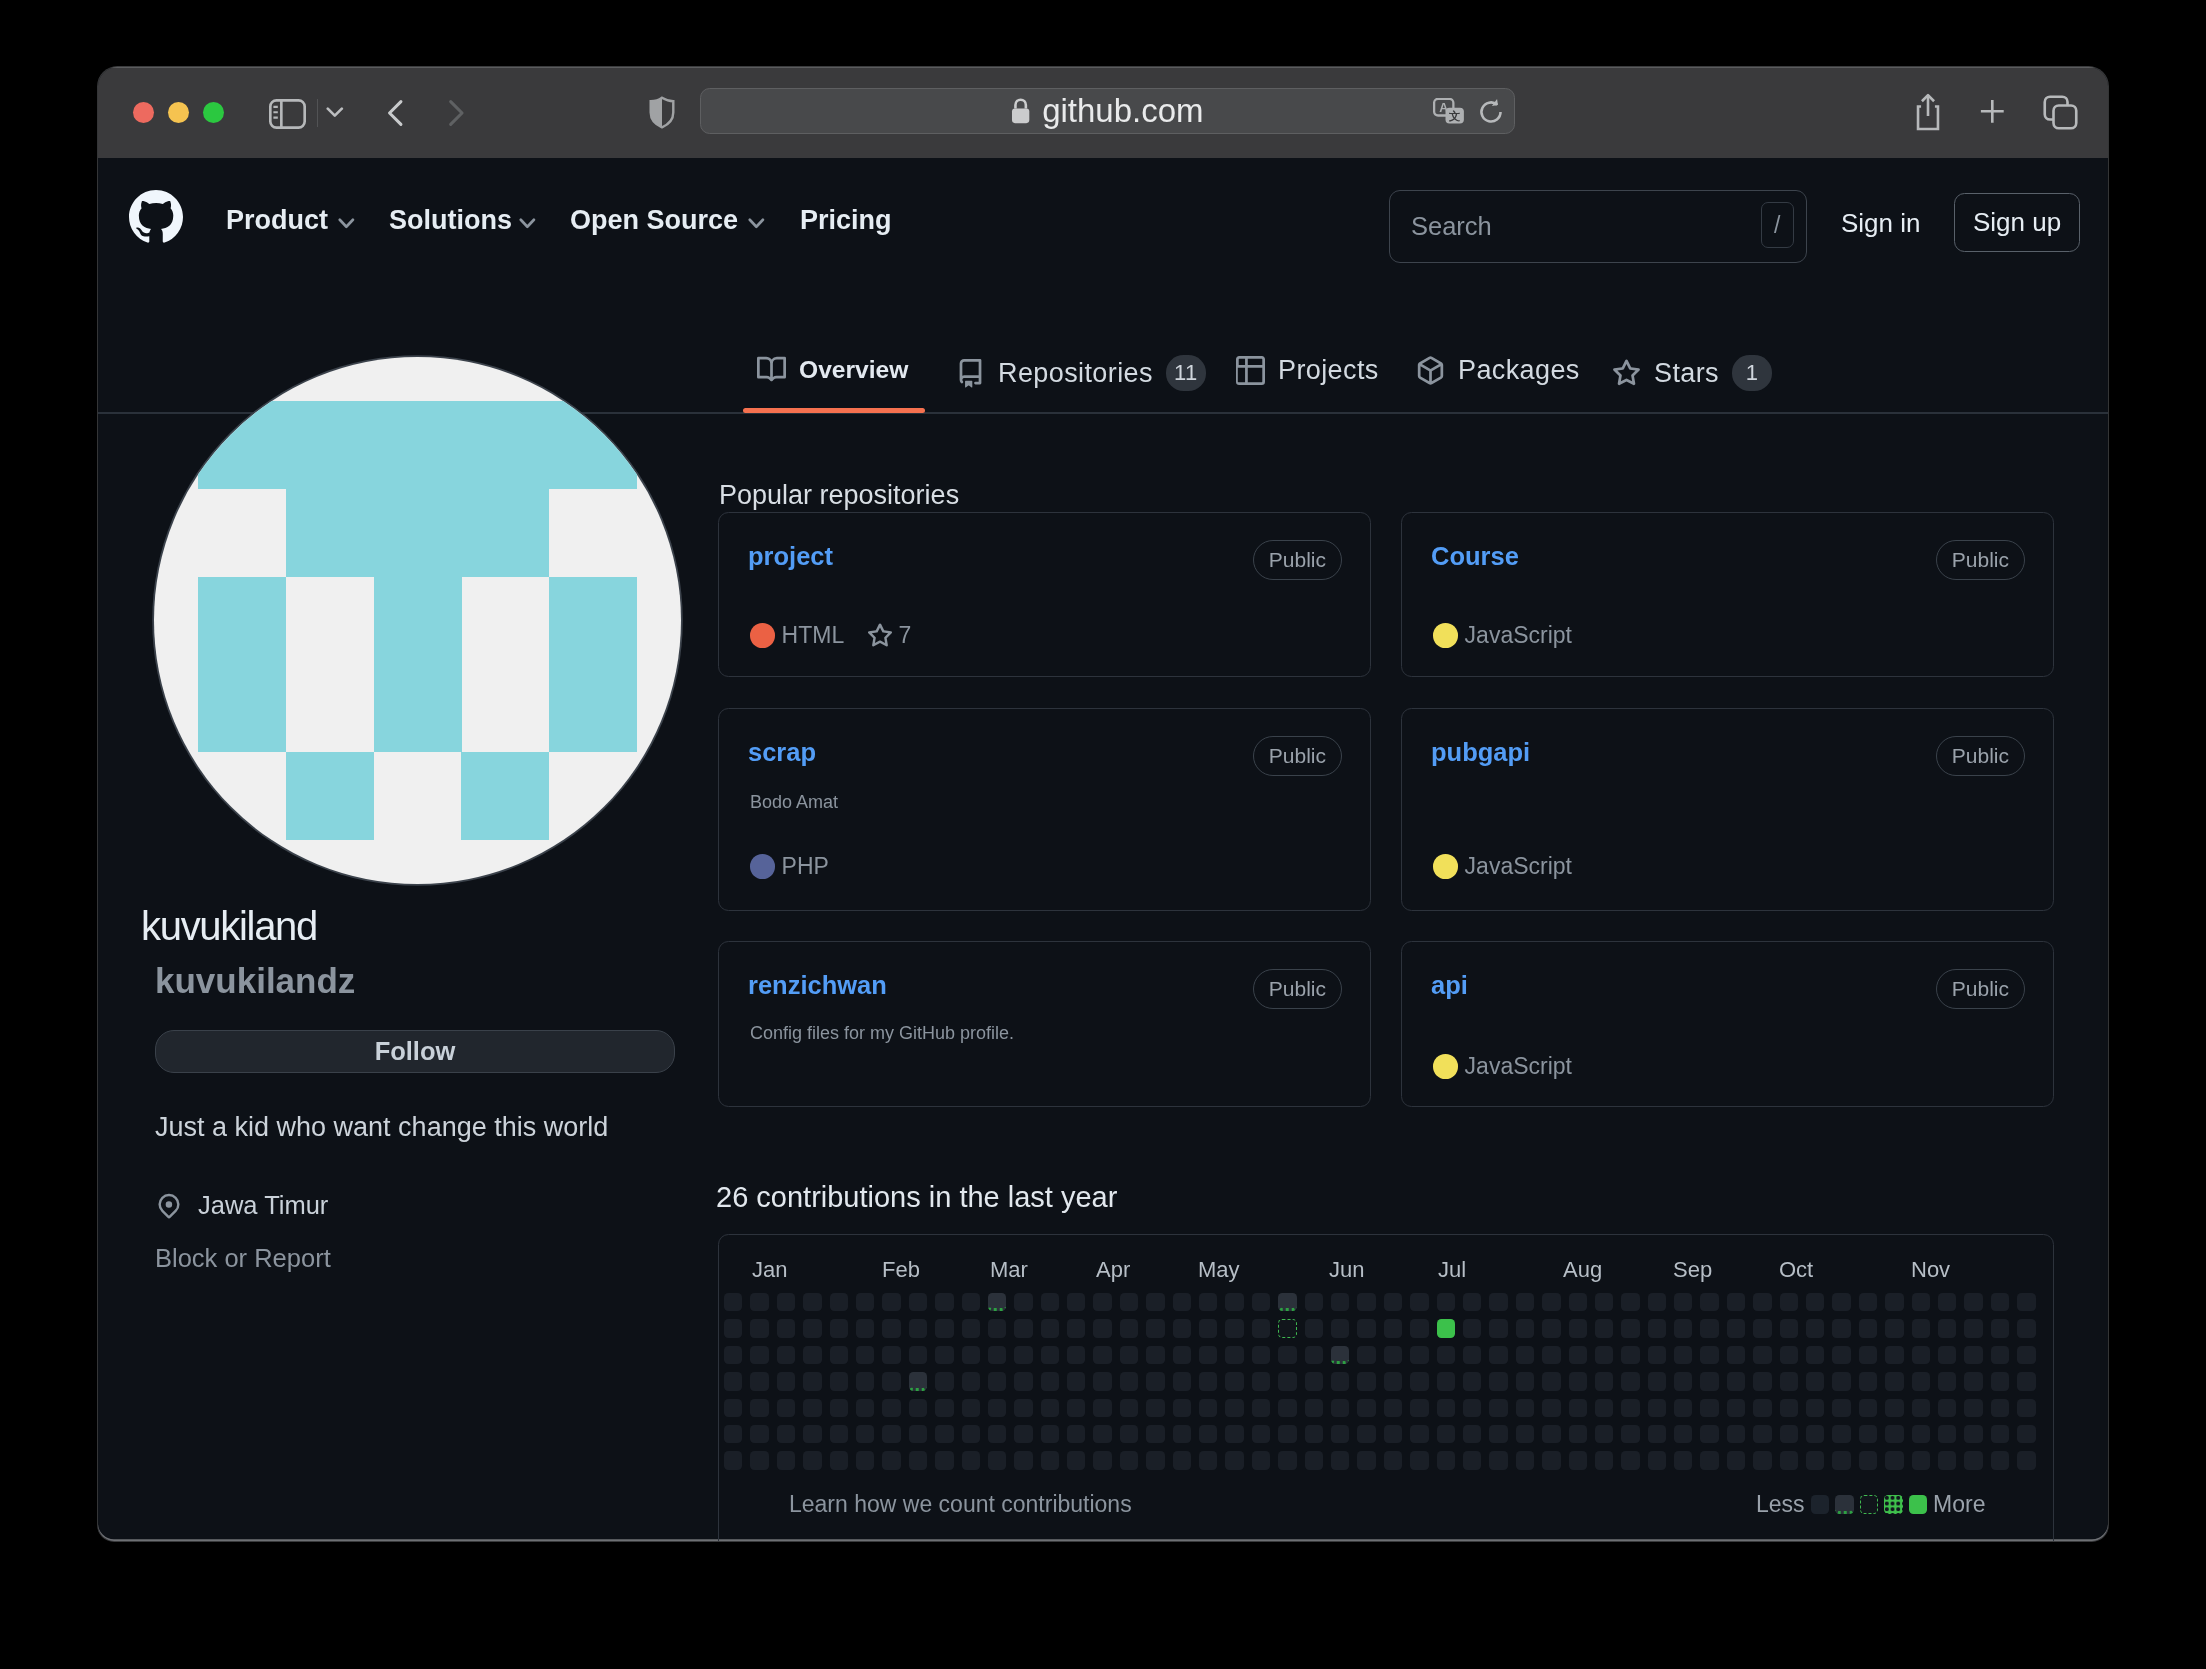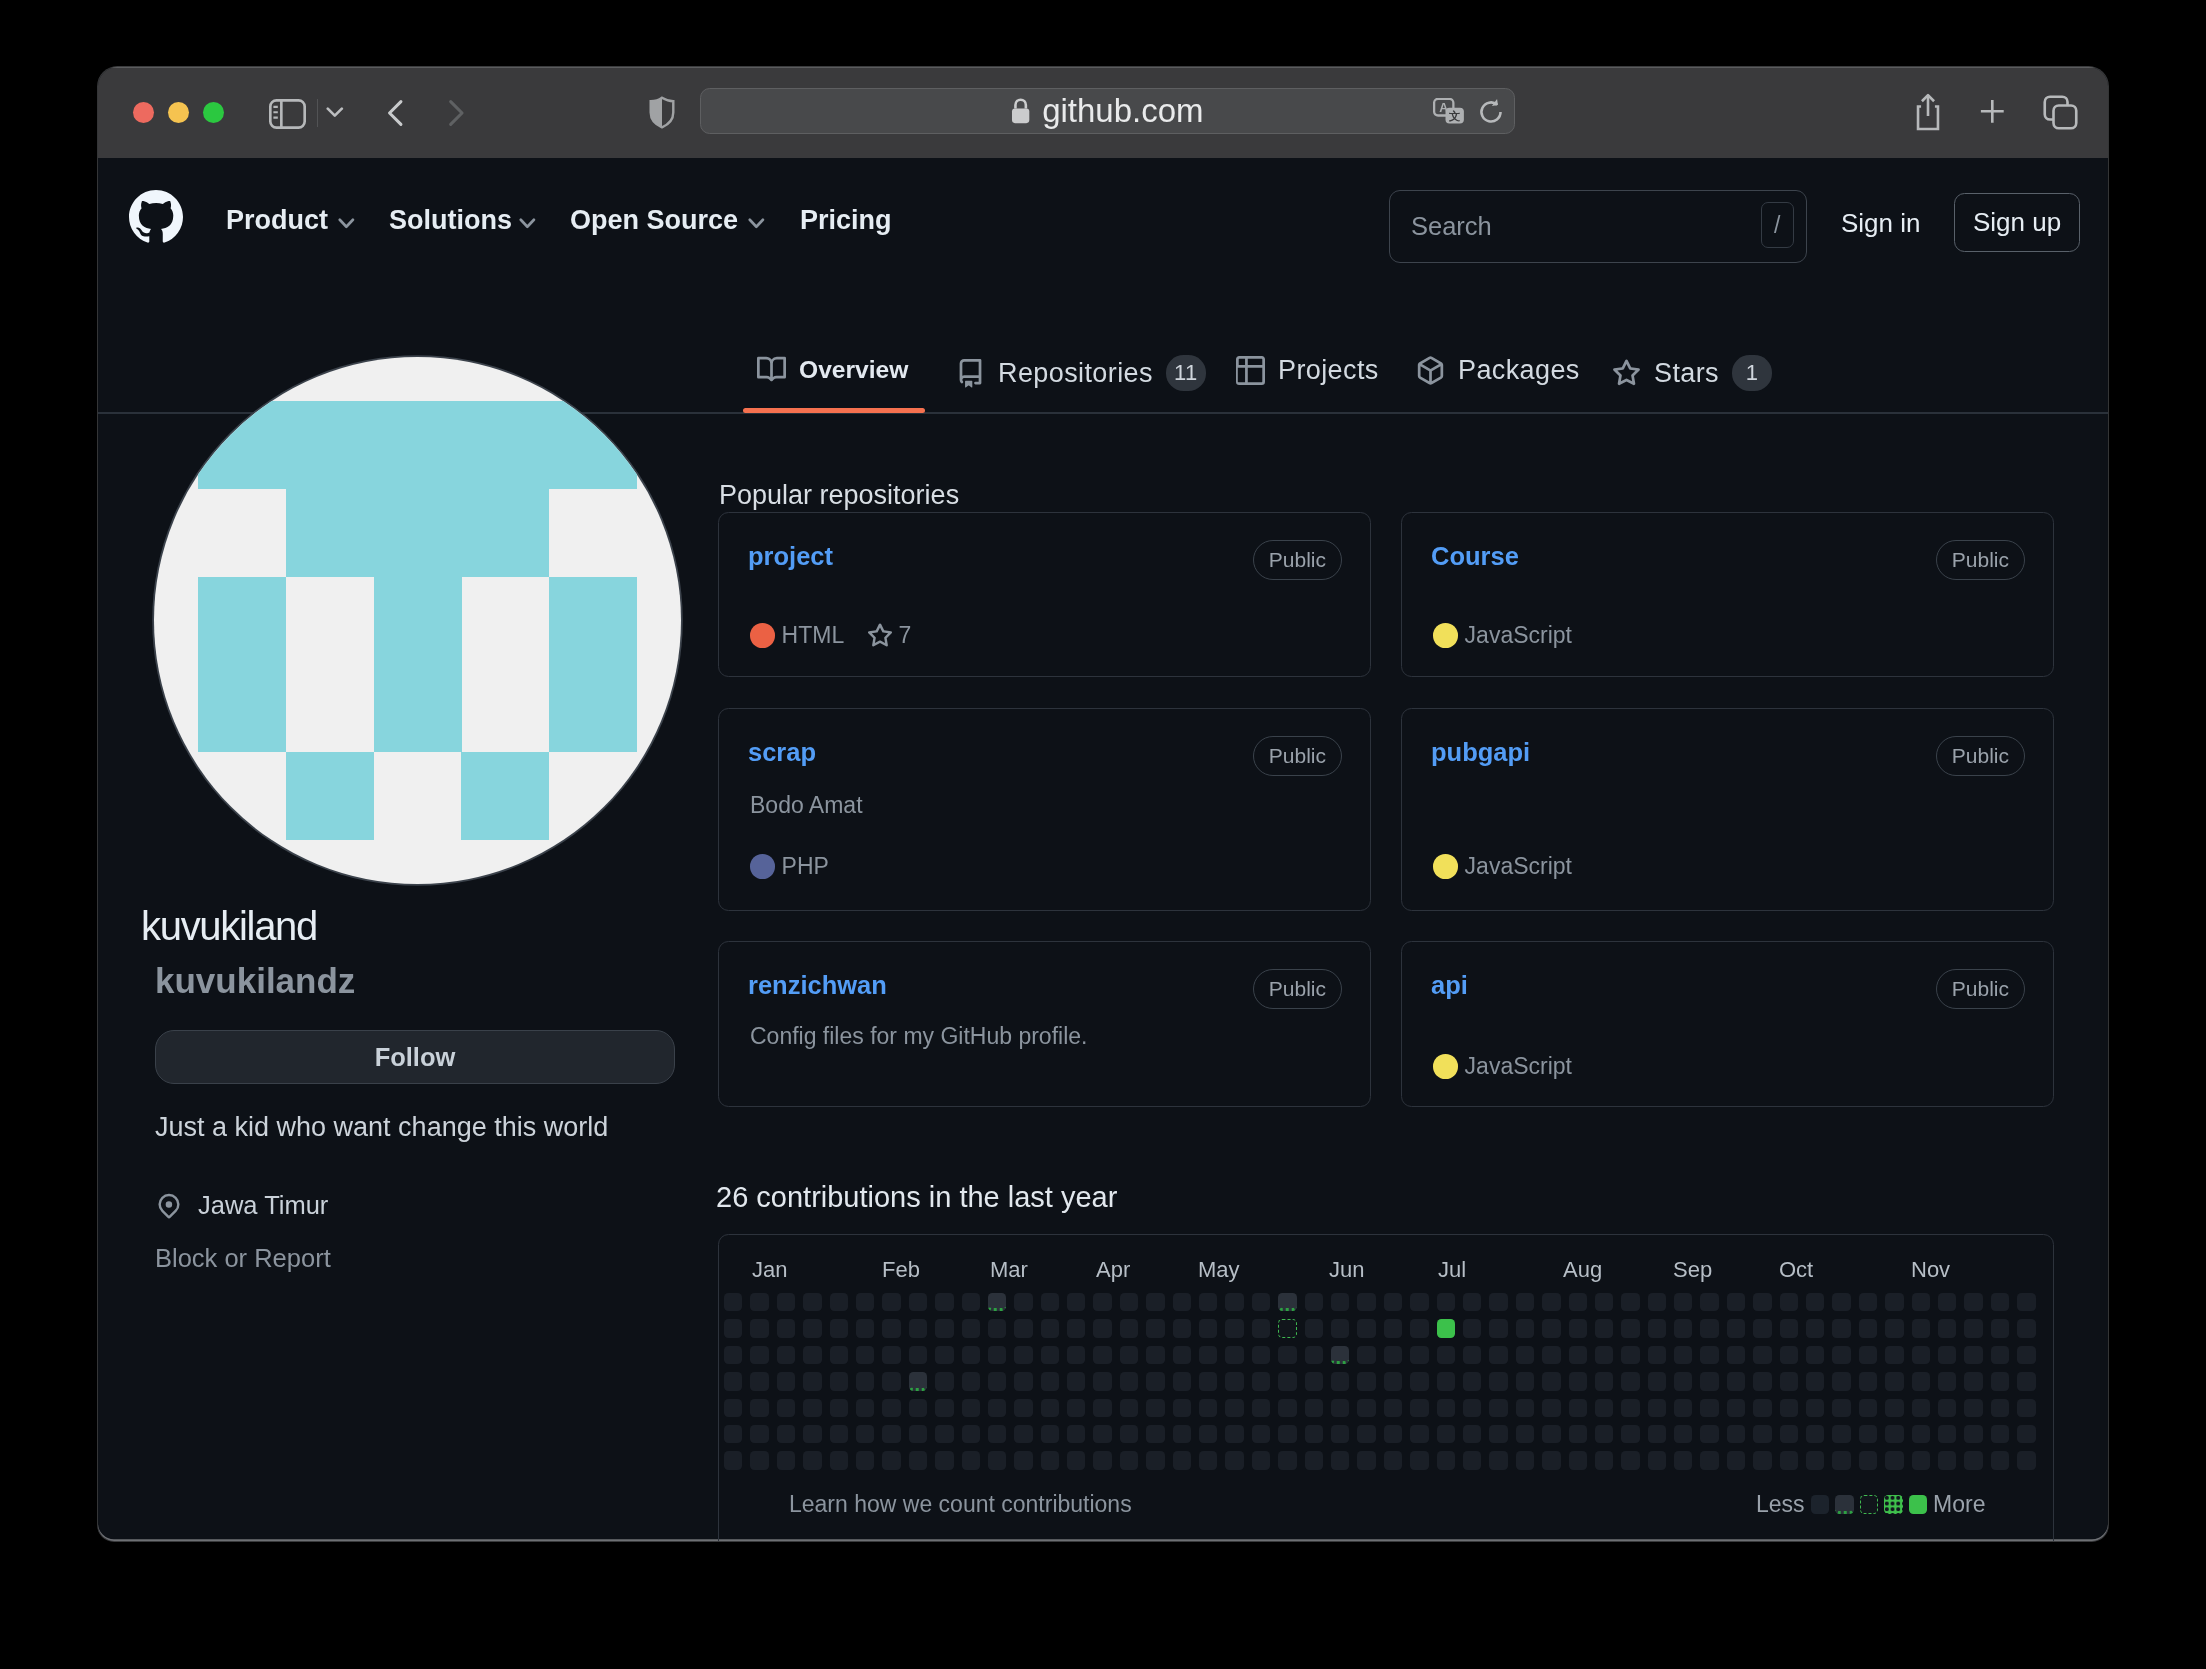--- a/index.html
+++ b/index.html
@@ -24,30 +24,30 @@
 .tabborder{position:absolute;left:0;top:345px;width:100%;height:1.8px;background:#2a313a;}
 .tab{position:absolute;top:288px;display:flex;align-items:center;gap:13px;color:#d3dae1;font-size:27px;letter-spacing:0.4px;}
 .tab .cnt{background:#2f353d;border-radius:17.6px;min-width:40px;height:36px;padding:0 8px;display:flex;align-items:center;justify-content:center;color:#d0d6dd;font-size:22px;}
 .underline{position:absolute;left:645px;top:341px;width:182px;height:5.3px;background:#f5714f;border-radius:2.6px;}
 
 .avatar{position:absolute;left:56px;top:290px;width:527px;height:527px;border-radius:50%;background:#f0f0f0;overflow:hidden;box-shadow:0 0 0 1.8px #3b424b;}
 .idg{position:absolute;left:44px;top:44px;width:434px;height:434px;}
 .idg i{position:absolute;width:88px;height:88px;background:#87d5dd;}
 .uname{position:absolute;left:43px;top:837px;font-size:40px;font-weight:400;letter-spacing:-1.3px;color:#e6edf3;}
 .uhandle{position:absolute;left:57px;top:894px;font-size:35px;font-weight:700;color:#8b949e;}
-.follow{position:absolute;left:57px;top:963px;width:520px;height:54px;background:#21262d;border:1.8px solid #3a414a;border-radius:19px;display:flex;align-items:center;justify-content:center;color:#c9d1d9;font-size:25.5px;font-weight:600;}
+.follow{position:absolute;left:57px;top:963px;width:520px;height:43px;background:#21262d;border:1.8px solid #3a414a;border-radius:19px;display:flex;align-items:center;justify-content:center;color:#c9d1d9;font-size:25.5px;font-weight:600;}
 .bio{position:absolute;left:57px;top:1045px;font-size:27px;color:#ccd3da;}
 .loc{position:absolute;left:58px;top:1124px;display:flex;align-items:center;gap:16px;color:#c9d1d9;font-size:25.5px;}
 .block{position:absolute;left:57px;top:1177px;font-size:25.5px;color:#8b949e;}
 
 .h2{position:absolute;font-size:27px;color:#d8dee4;}
 .card{position:absolute;border:1.8px solid #2d333c;border-radius:10.5px;}
 .rname{position:absolute;left:29px;top:29px;color:#539df6;font-size:25.5px;font-weight:600;}
 .pub{position:absolute;right:28px;top:27px;height:40px;border:1.8px solid #3a424b;border-radius:20px;padding:0 15px;display:flex;align-items:center;color:#9aa2ab;font-size:21px;}
-.rdesc{position:absolute;left:31px;color:#8b949e;font-size:23px;}
+.rdesc{position:absolute;left:31px;color:#8b949e;font-size:18px;}
 .langrow{position:absolute;left:31px;display:flex;align-items:center;color:#8b949e;font-size:23px;}
 .dot{width:24.6px;height:24.6px;border-radius:50%;margin-right:7px;}
 
 .panel{position:absolute;left:620px;top:1167px;width:1336px;height:386px;border:1.8px solid #2d333c;border-radius:10.5px;}
 .mon{position:absolute;top:1190px;font-size:22px;color:#b6bec6;}
 .cg{position:absolute;left:626px;top:1226px;display:grid;grid-template-columns:repeat(50,18.4px);grid-auto-rows:18.4px;gap:8px;}
 .cg i{background:#1a1f27;border-radius:4.4px;}
 .cg i.a,.lg.a{background:#2b313a;border-bottom:3.5px dotted #2ea043;}
 .cg i.b,.lg.b{background:#11151b;border:1.8px dashed #3fb950;}
 .cg i.c,.lg.c{background:#3cc14b;}

